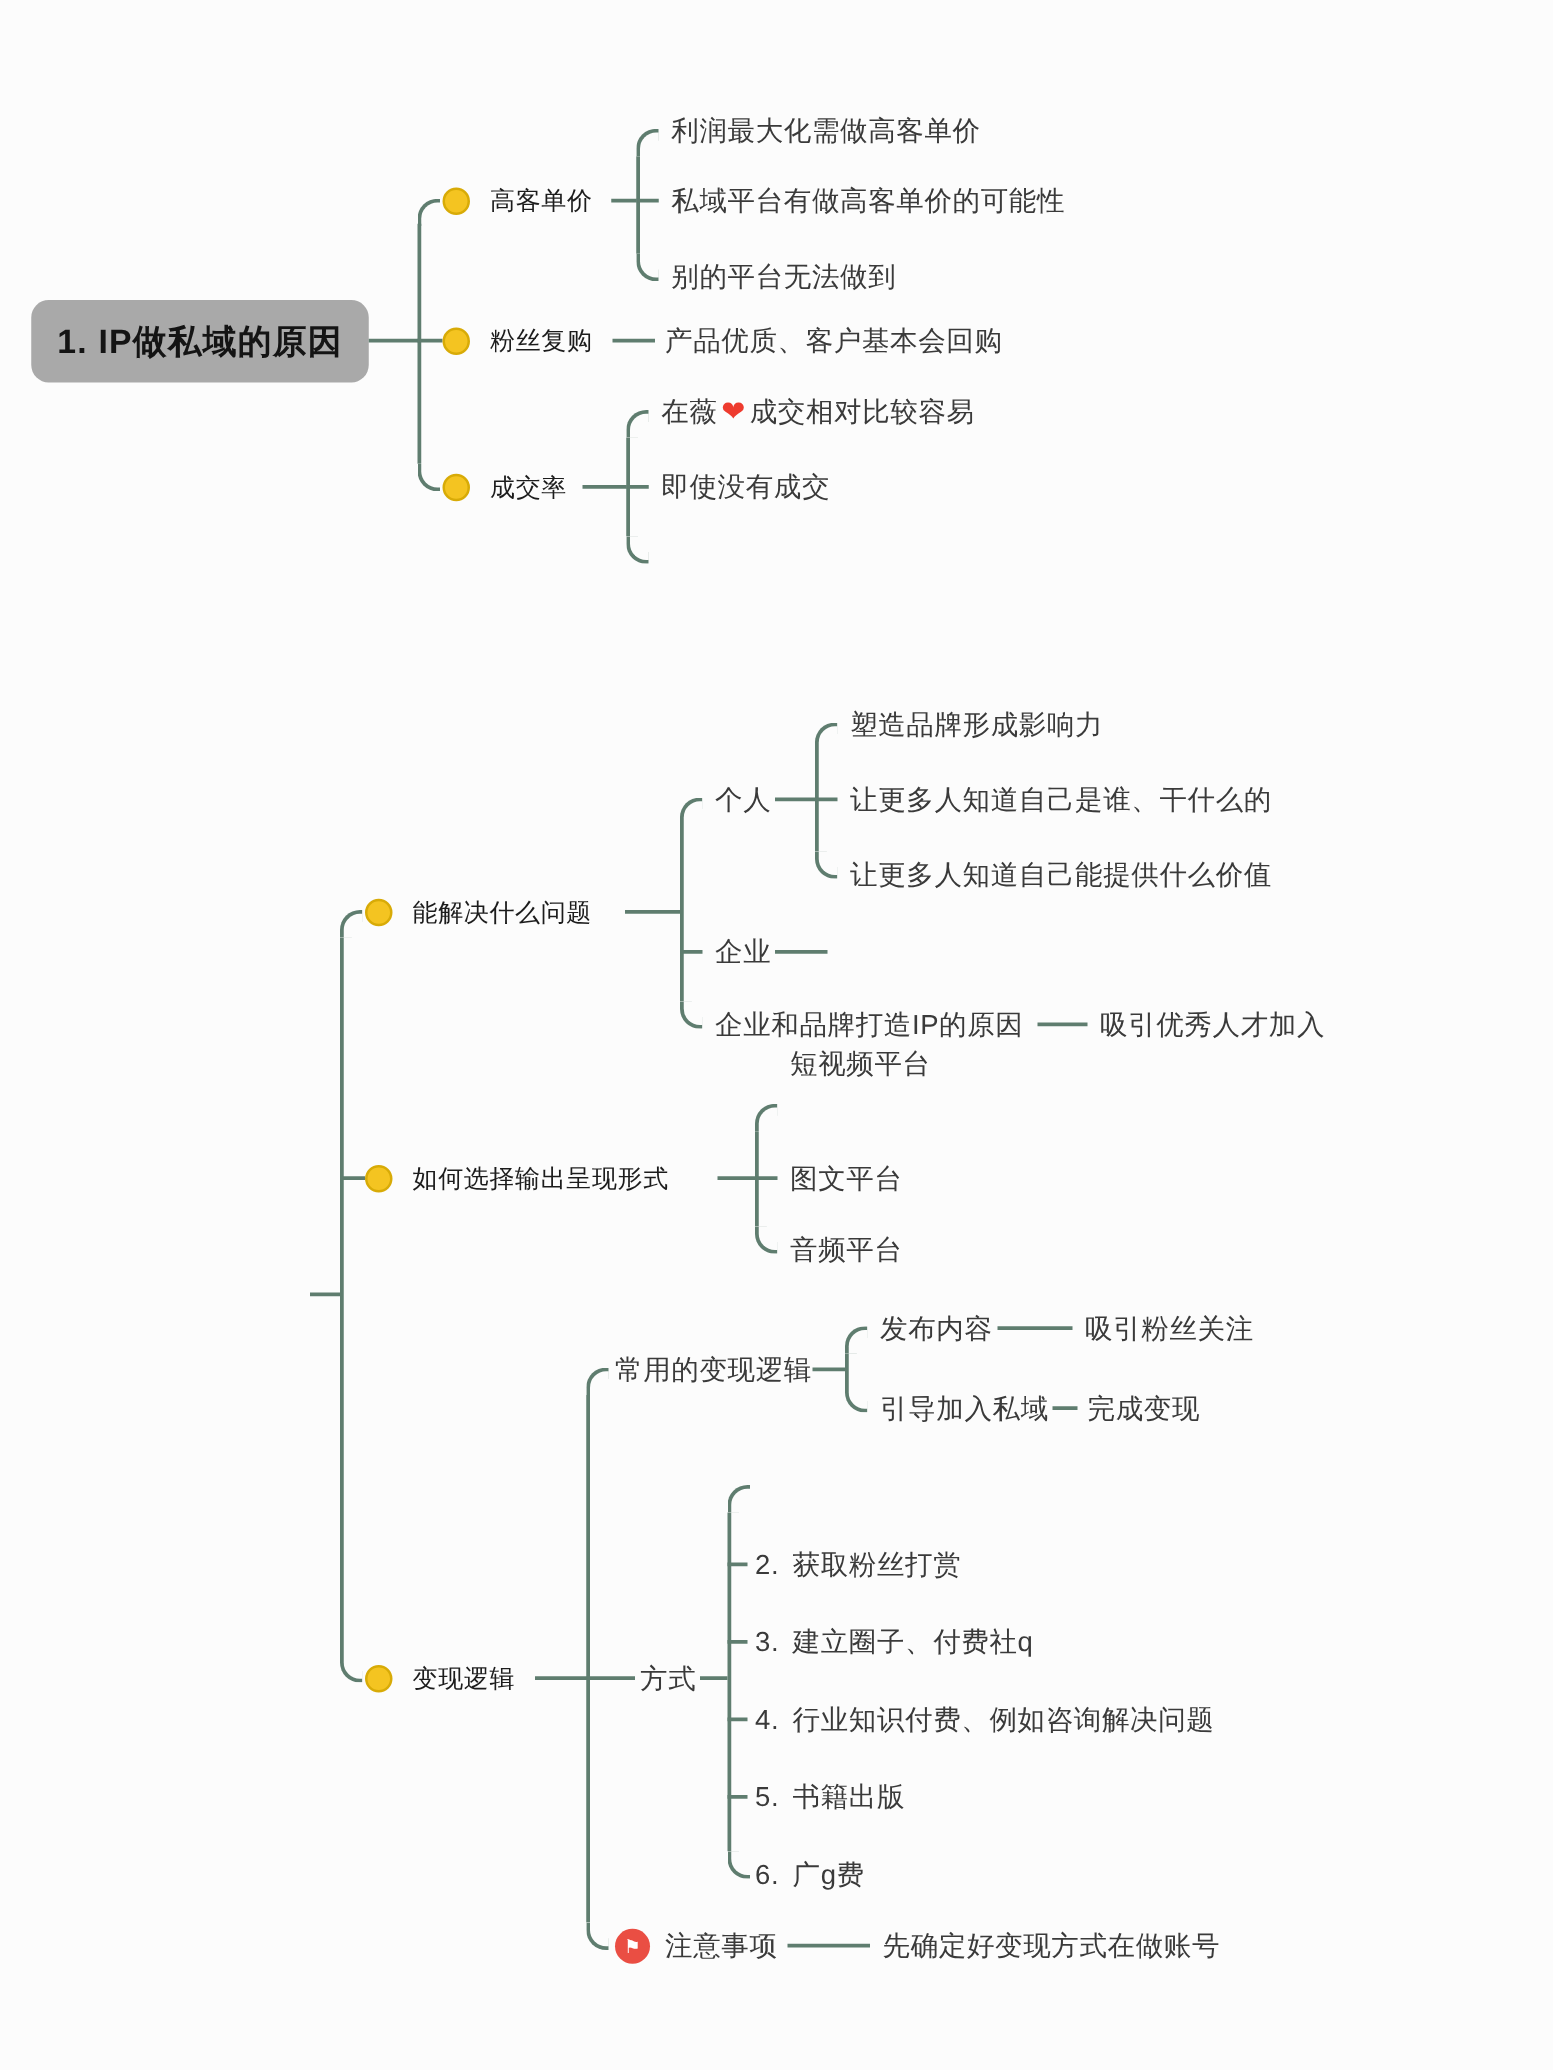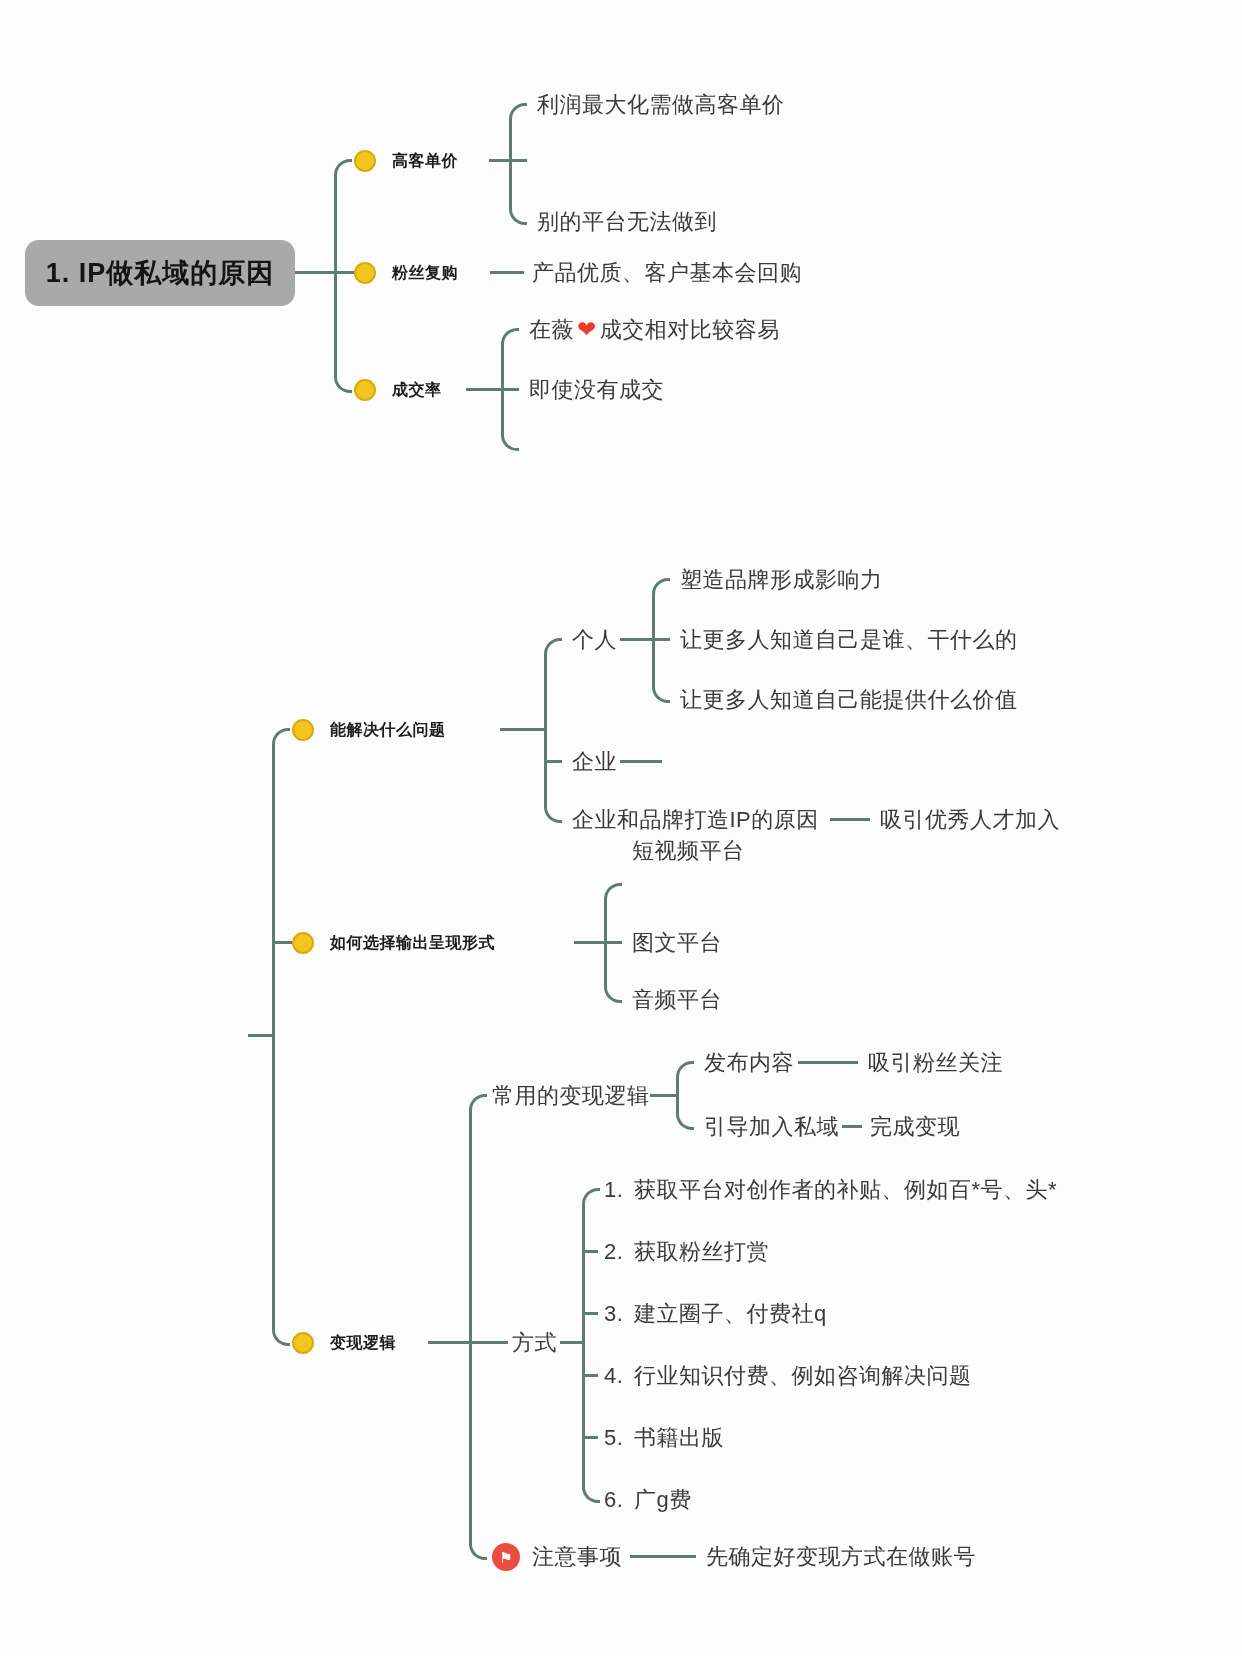--- a/index.html
+++ b/index.html
@@ -19,21 +19,21 @@
     background:var(--bg);overflow:hidden;
     font-family:"Liberation Sans",sans-serif;
   }
   .rootbox{
     position:absolute;background:var(--rootbg);border-radius:14px;
     display:flex;align-items:center;justify-content:center;
     font-weight:bold;font-size:27px;color:#141414;white-space:nowrap;letter-spacing:1px;
   }
   .lbl{
     position:absolute;transform:translateY(-50%);white-space:nowrap;
-    font-weight:bold;font-size:16px;color:var(--label);letter-spacing:.5px;
+    font-weight:normal;font-size:20px;color:var(--label);letter-spacing:.5px;
   }
   .leaf{
     position:absolute;transform:translateY(-50%);white-space:nowrap;
     font-size:22px;color:var(--text);letter-spacing:.5px;
   }
   .num{display:inline-block;min-width:30px;}
   .e-h{position:absolute;height:0;border-top:3px solid var(--line);}
   .e-v{position:absolute;width:0;border-left:3px solid var(--line);}
   .c-tl{position:absolute;width:18px;height:22px;border-left:3px solid var(--line);
         border-top:3px solid var(--line);border-top-left-radius:16px;box-sizing:border-box;}
@@ -68,20 +68,21 @@
   <div class="lbl" style="left:392px;top:161px">高客单价</div>
   <div class="lbl" style="left:392px;top:273px">粉丝复购</div>
   <div class="lbl" style="left:392px;top:390px">成交率</div>
 
   <div class="e-h" style="left:489px;top:159px;width:20px"></div>
   <div class="c-tl" style="left:509px;top:103px"></div>
   <div class="e-v" style="left:509px;top:125px;height:78px"></div>
   <div class="c-bl" style="left:509px;top:203px"></div>
   <div class="e-h" style="left:509px;top:159px;width:18px"></div>
   <div class="leaf" style="left:537px;top:105px">利润最大化需做高客单价</div>
+  <div class="leaf" style="left:537px;top:161px">私域平台有做高客单价的可能性</div>
   <div class="leaf" style="left:537px;top:222px">别的平台无法做到</div>
 
   <div class="e-h" style="left:490px;top:271px;width:34px"></div>
   <div class="leaf" style="left:532px;top:273px">产品优质、客户基本会回购</div>
 
   <div class="e-h" style="left:466px;top:388px;width:35px"></div>
   <div class="c-tl" style="left:501px;top:328px"></div>
   <div class="e-v" style="left:501px;top:350px;height:79px"></div>
   <div class="c-bl" style="left:501px;top:429px"></div>
   <div class="e-h" style="left:501px;top:388px;width:18px"></div>
@@ -156,21 +157,20 @@
   <div class="leaf" style="left:512px;top:1343px">方式</div>
   <div class="e-h" style="left:560px;top:1341px;width:22px"></div>
   <div class="c-tl" style="left:582px;top:1188px"></div>
   <div class="e-v" style="left:582px;top:1210px;height:271px"></div>
   <div class="c-bl" style="left:582px;top:1481px"></div>
   <div class="e-h" style="left:582px;top:1250px;width:16px"></div>
   <div class="e-h" style="left:582px;top:1312px;width:16px"></div>
   <div class="e-h" style="left:582px;top:1374px;width:16px"></div>
   <div class="e-h" style="left:582px;top:1436px;width:16px"></div>
 
-  <div class="leaf" style="left:604px;top:1190px"><span class="num">1.</span><span>获取平台对创作者的补贴、例如百*号、头*</span></div>
   <div class="leaf" style="left:604px;top:1252px"><span class="num">2.</span><span>获取粉丝打赏</span></div>
   <div class="leaf" style="left:604px;top:1314px"><span class="num">3.</span><span>建立圈子、付费社q</span></div>
   <div class="leaf" style="left:604px;top:1376px"><span class="num">4.</span><span>行业知识付费、例如咨询解决问题</span></div>
   <div class="leaf" style="left:604px;top:1438px"><span class="num">5.</span><span>书籍出版</span></div>
   <div class="leaf" style="left:604px;top:1500px"><span class="num">6.</span><span>广g费</span></div>
 
   <div class="flag" style="left:492px;top:1543px">⚑</div>
   <div class="leaf" style="left:532px;top:1557px">注意事项</div>
   <div class="e-h" style="left:630px;top:1555px;width:66px"></div>
   <div class="leaf" style="left:706px;top:1557px">先确定好变现方式在做账号</div>

